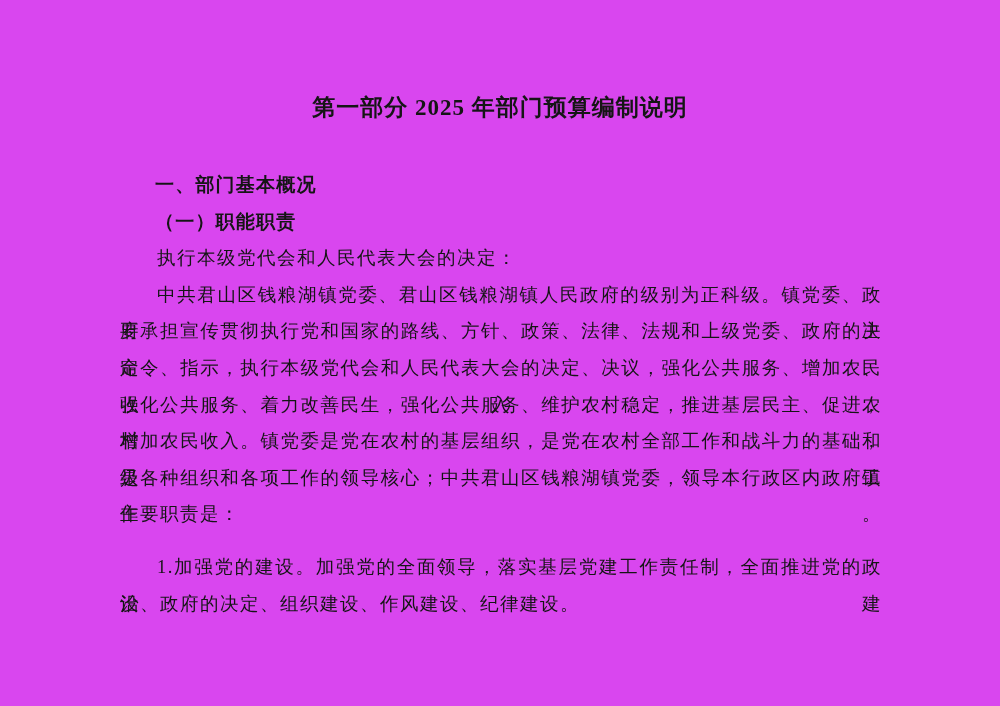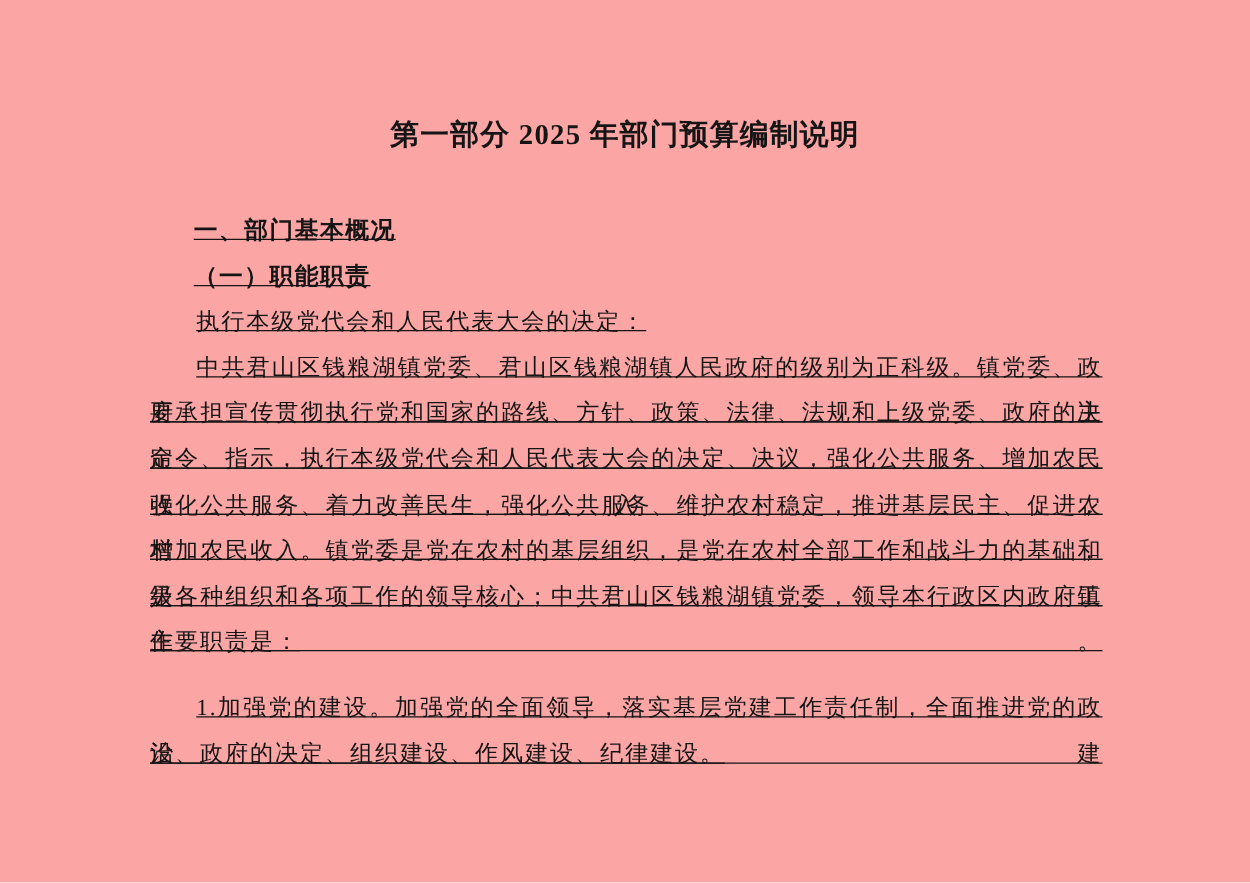--- a/index.html
+++ b/index.html
@@ -4,21 +4,21 @@
 <style>
   html, body {
     margin: 0;
     padding: 0;
     background: #ffffff;
   }
   .page {
     position: relative;
     width: 1000px;
     height: 706px;
-    background: #fca5a5;
+    background: #d946ef;
     color: #151515;
     font-family: "Liberation Serif", "DejaVu Serif", serif;
     overflow: hidden;
   }
   .doc-title {
     padding-top: 94px;
     line-height: 28px;
     text-align: center;
     font-size: 23px;
     font-weight: bold;
@@ -28,21 +28,20 @@
   .content {
     margin-left: 120px;
     margin-top: 45px;
     width: 762px;
   }
   .line {
     height: 36.6px;
     line-height: 36.6px;
     font-size: 18.5px;
     letter-spacing: 1.5px;
-    text-decoration: underline;
   }
   .heading {
     font-family: "Liberation Sans", "DejaVu Sans", sans-serif;
     font-weight: bold;
     font-size: 19px;
     padding-left: 35px;
     letter-spacing: 1.2px;
     white-space: nowrap;
   }
   .indent {

